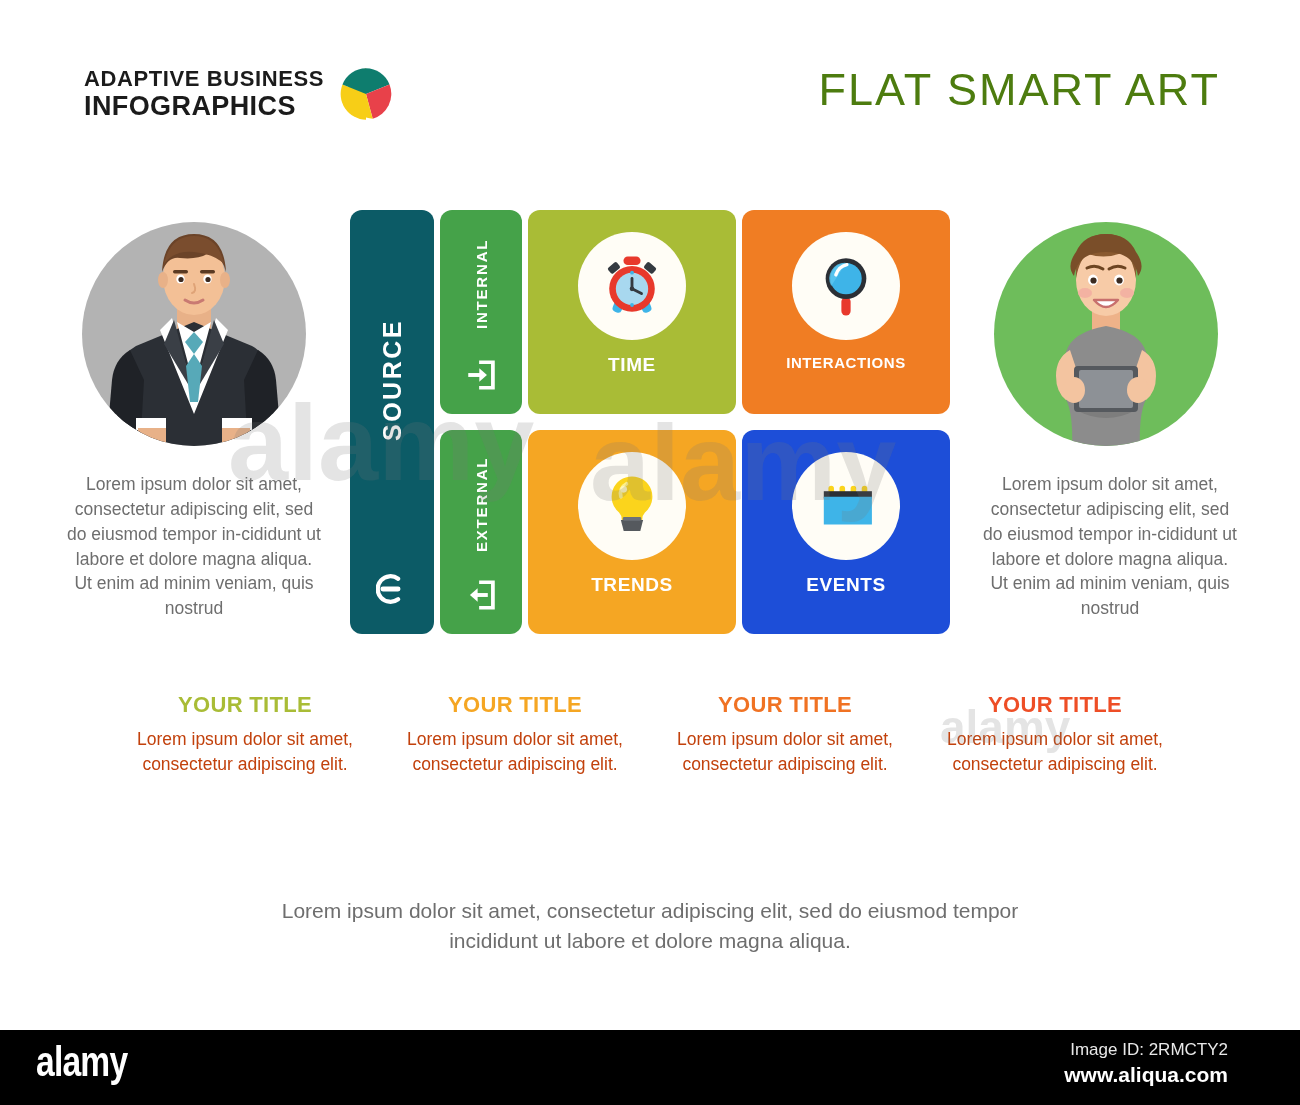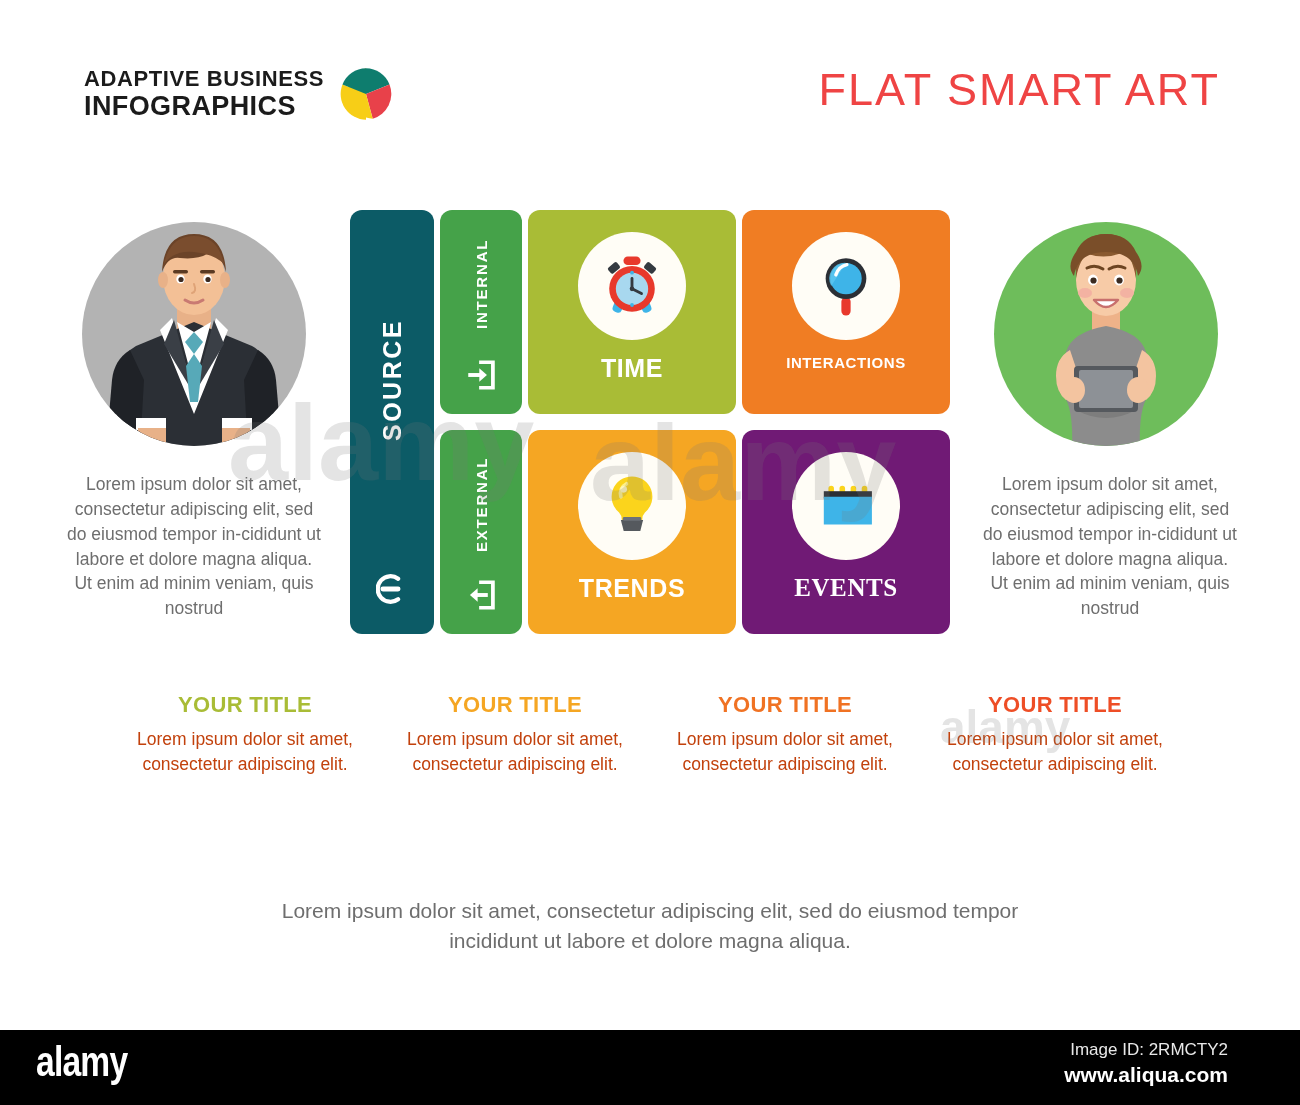--- a/index.html
+++ b/index.html
@@ -13,21 +13,21 @@
 
   
   .brand { position:absolute; left:84px; top:66px; display:flex; align-items:center; gap:14px; }
   .brand-text { display:flex; flex-direction:column; line-height:1.0; }
   .brand-l1 { font-size:22px; font-weight:bold; letter-spacing:.6px; color:#1b1b1b; }
   .brand-l2 { font-size:27px; font-weight:bold; letter-spacing:.4px; color:#1b1b1b; margin-top:3px;}
   .brand-mark { width:56px; height:56px; }
 
   .smart-art {
     position:absolute; right:80px; top:64px;
-    font-size:45px; letter-spacing:2px; color:#ef4444; font-weight:400;
+    font-size:45px; letter-spacing:2px; color:#4d7c0f; font-weight:400;
   }
 
   
   .person { position:absolute; width:270px; }
   .person.left  { left:58px;  top:218px; }
   .person.right { left:972px; top:218px; }
   .avatar-wrap { width:232px; height:232px; margin:0 auto; position:relative; }
   .avatar-wrap.l { margin-left:20px; }
   .avatar-wrap.r { margin-left:18px; }
   .person-text {
@@ -58,29 +58,29 @@
     display:flex; align-items:center; justify-content:center;
     color:#ffffff; font-size:15px; font-weight:bold; letter-spacing:1.8px;
     writing-mode:vertical-rl; transform:rotate(180deg);
   }
   .grn-icon { position:absolute; left:24px; bottom:22px; width:34px; height:34px; }
 
   .tile { width:208px; height:204px; }
   .tile.time   { left:178px; top:0;   background:#a9bc36; }
   .tile.inter  { left:392px; top:0;   background:#f07d23; }
   .tile.trends { left:178px; top:220px; background:#f5a623; }
-  .tile.events { left:392px; top:220px; background:#701a75;font-family:Liberation Serif, serif; }
+  .tile.events { left:392px; top:220px; background:#1d4ed8; }
   .tile-disc {
     position:absolute; left:50%; top:22px; transform:translateX(-50%);
     width:108px; height:108px; border-radius:50%; background:#fffdf6;
     display:flex; align-items:center; justify-content:center;
   }
   .tile-label {
     position:absolute; left:0; right:0; top:144px; text-align:center;
-    color:#ffffff; font-size:25px; font-weight:bold; letter-spacing:.6px;
+    color:#ffffff; font-size:19px; font-weight:bold; letter-spacing:.6px;
   }
   .tile.inter .tile-label { font-size:15px; }
 
   
   .cols { position:absolute; left:110px; top:692px; width:1080px; display:flex;justify-content:center; }
   .col { width:270px; text-align:center; }
   .col-title { font-size:22px; font-weight:bold; letter-spacing:.3px; }
   .col-body { margin-top:9px; font-size:17.5px; line-height:1.42; color:#c2410c; }
 
   

